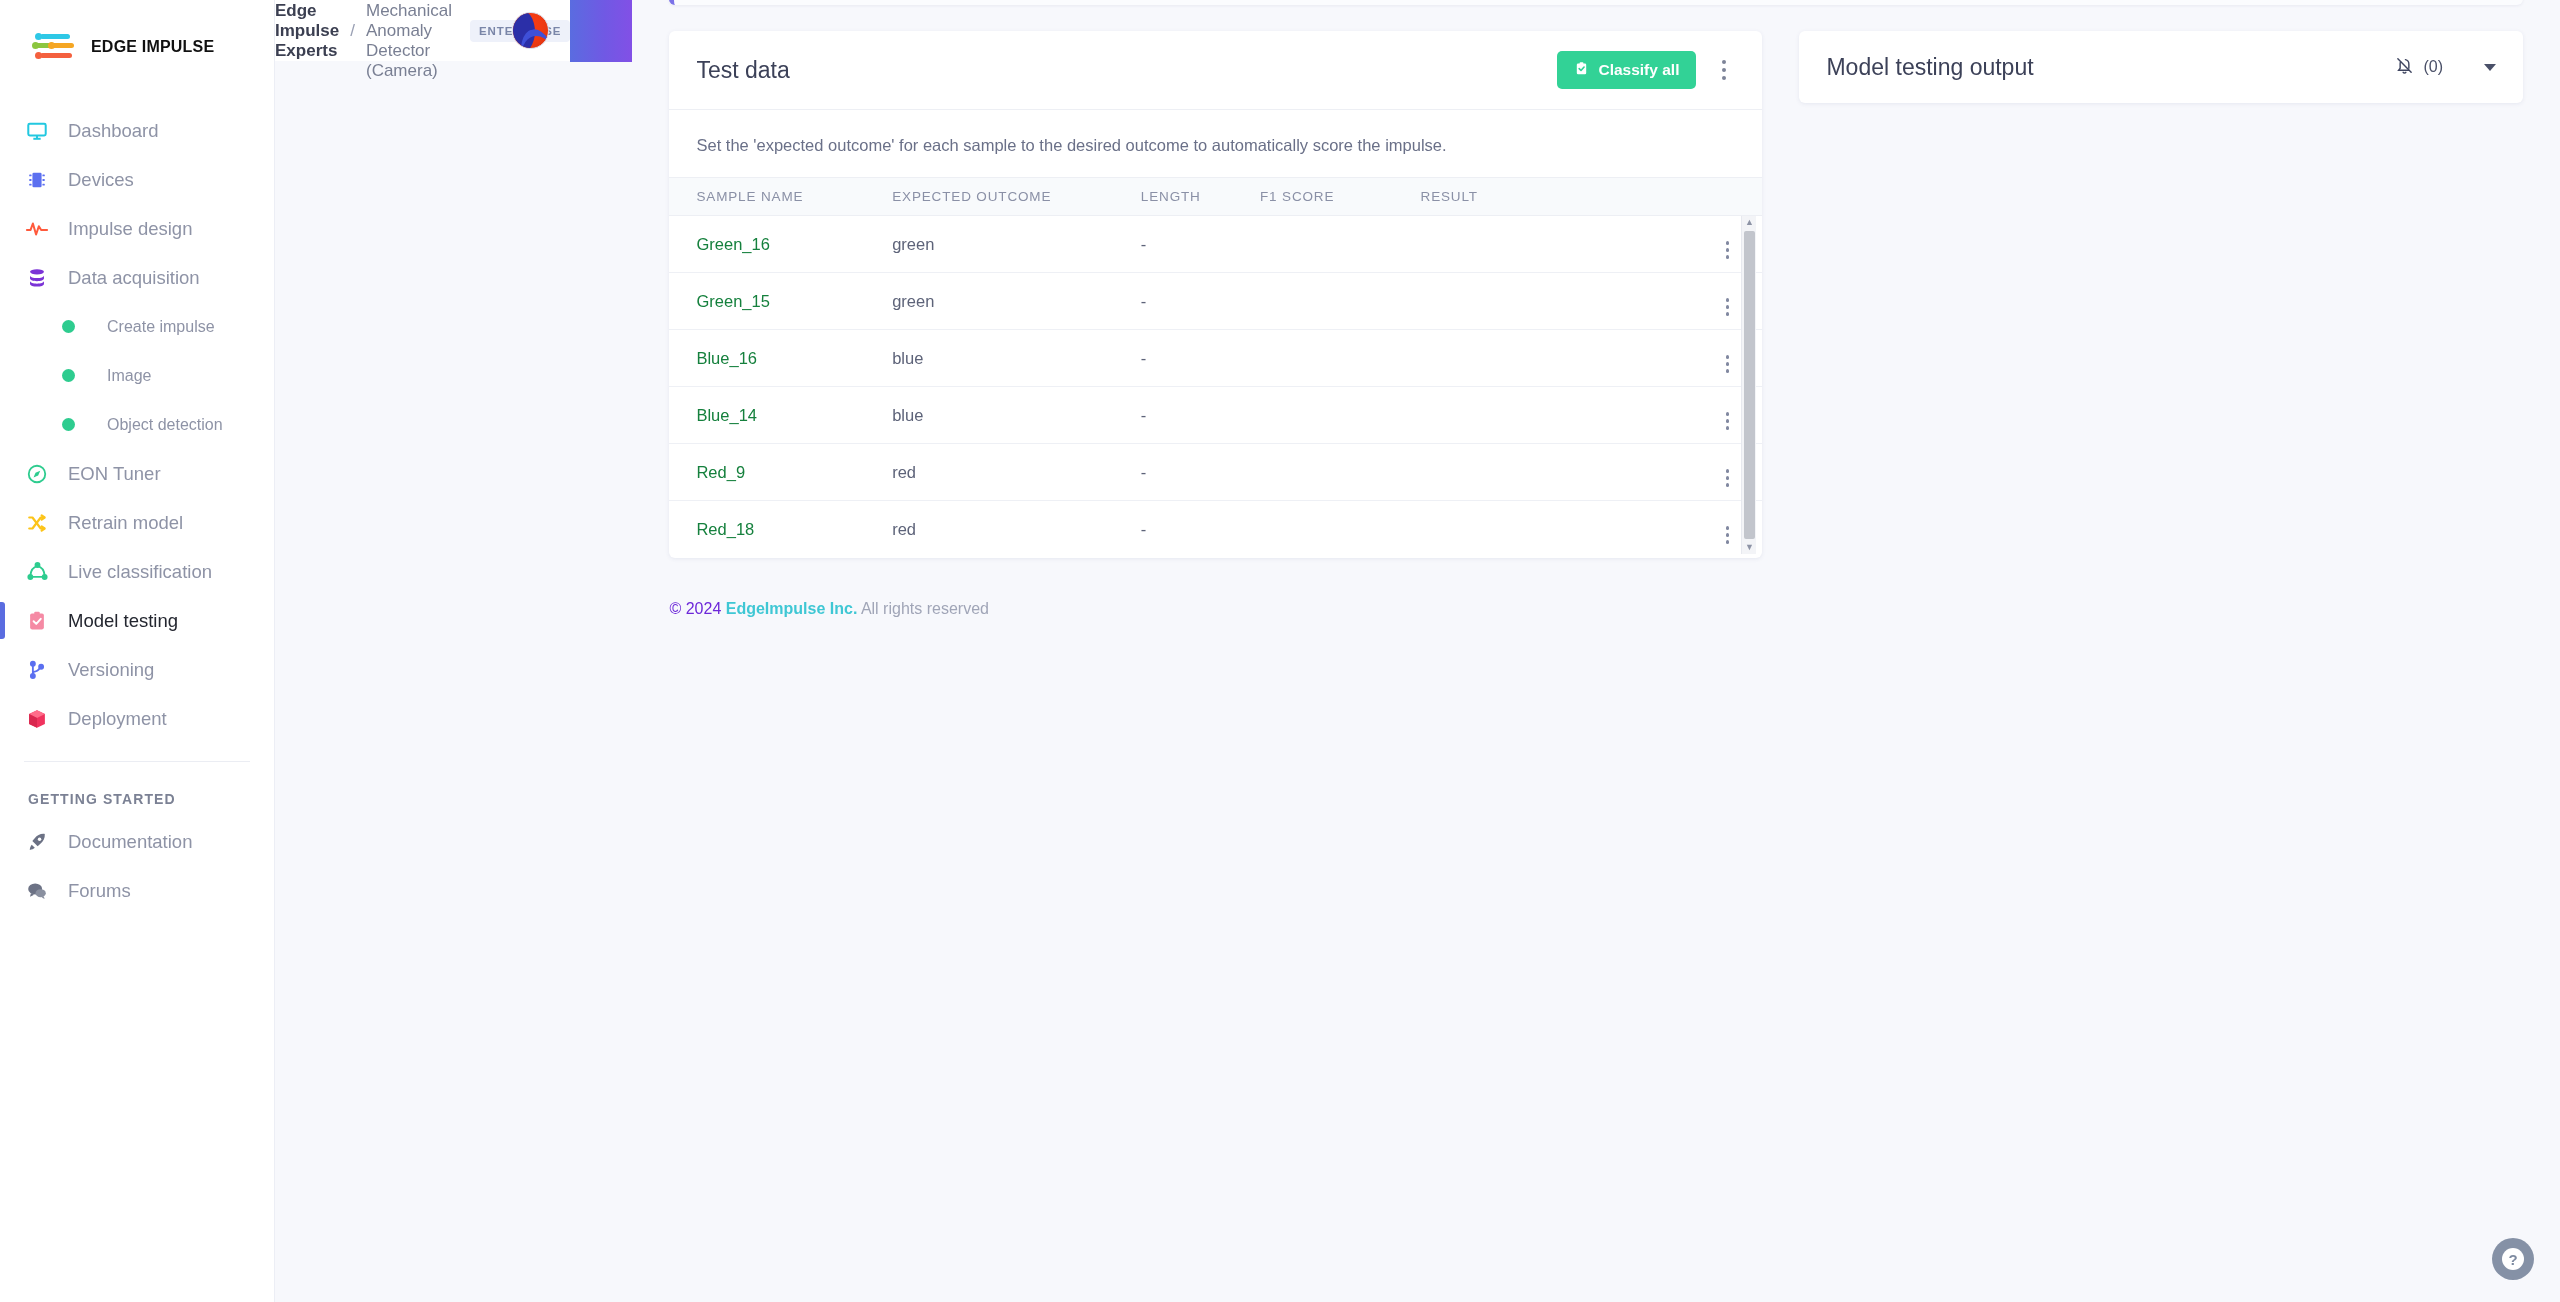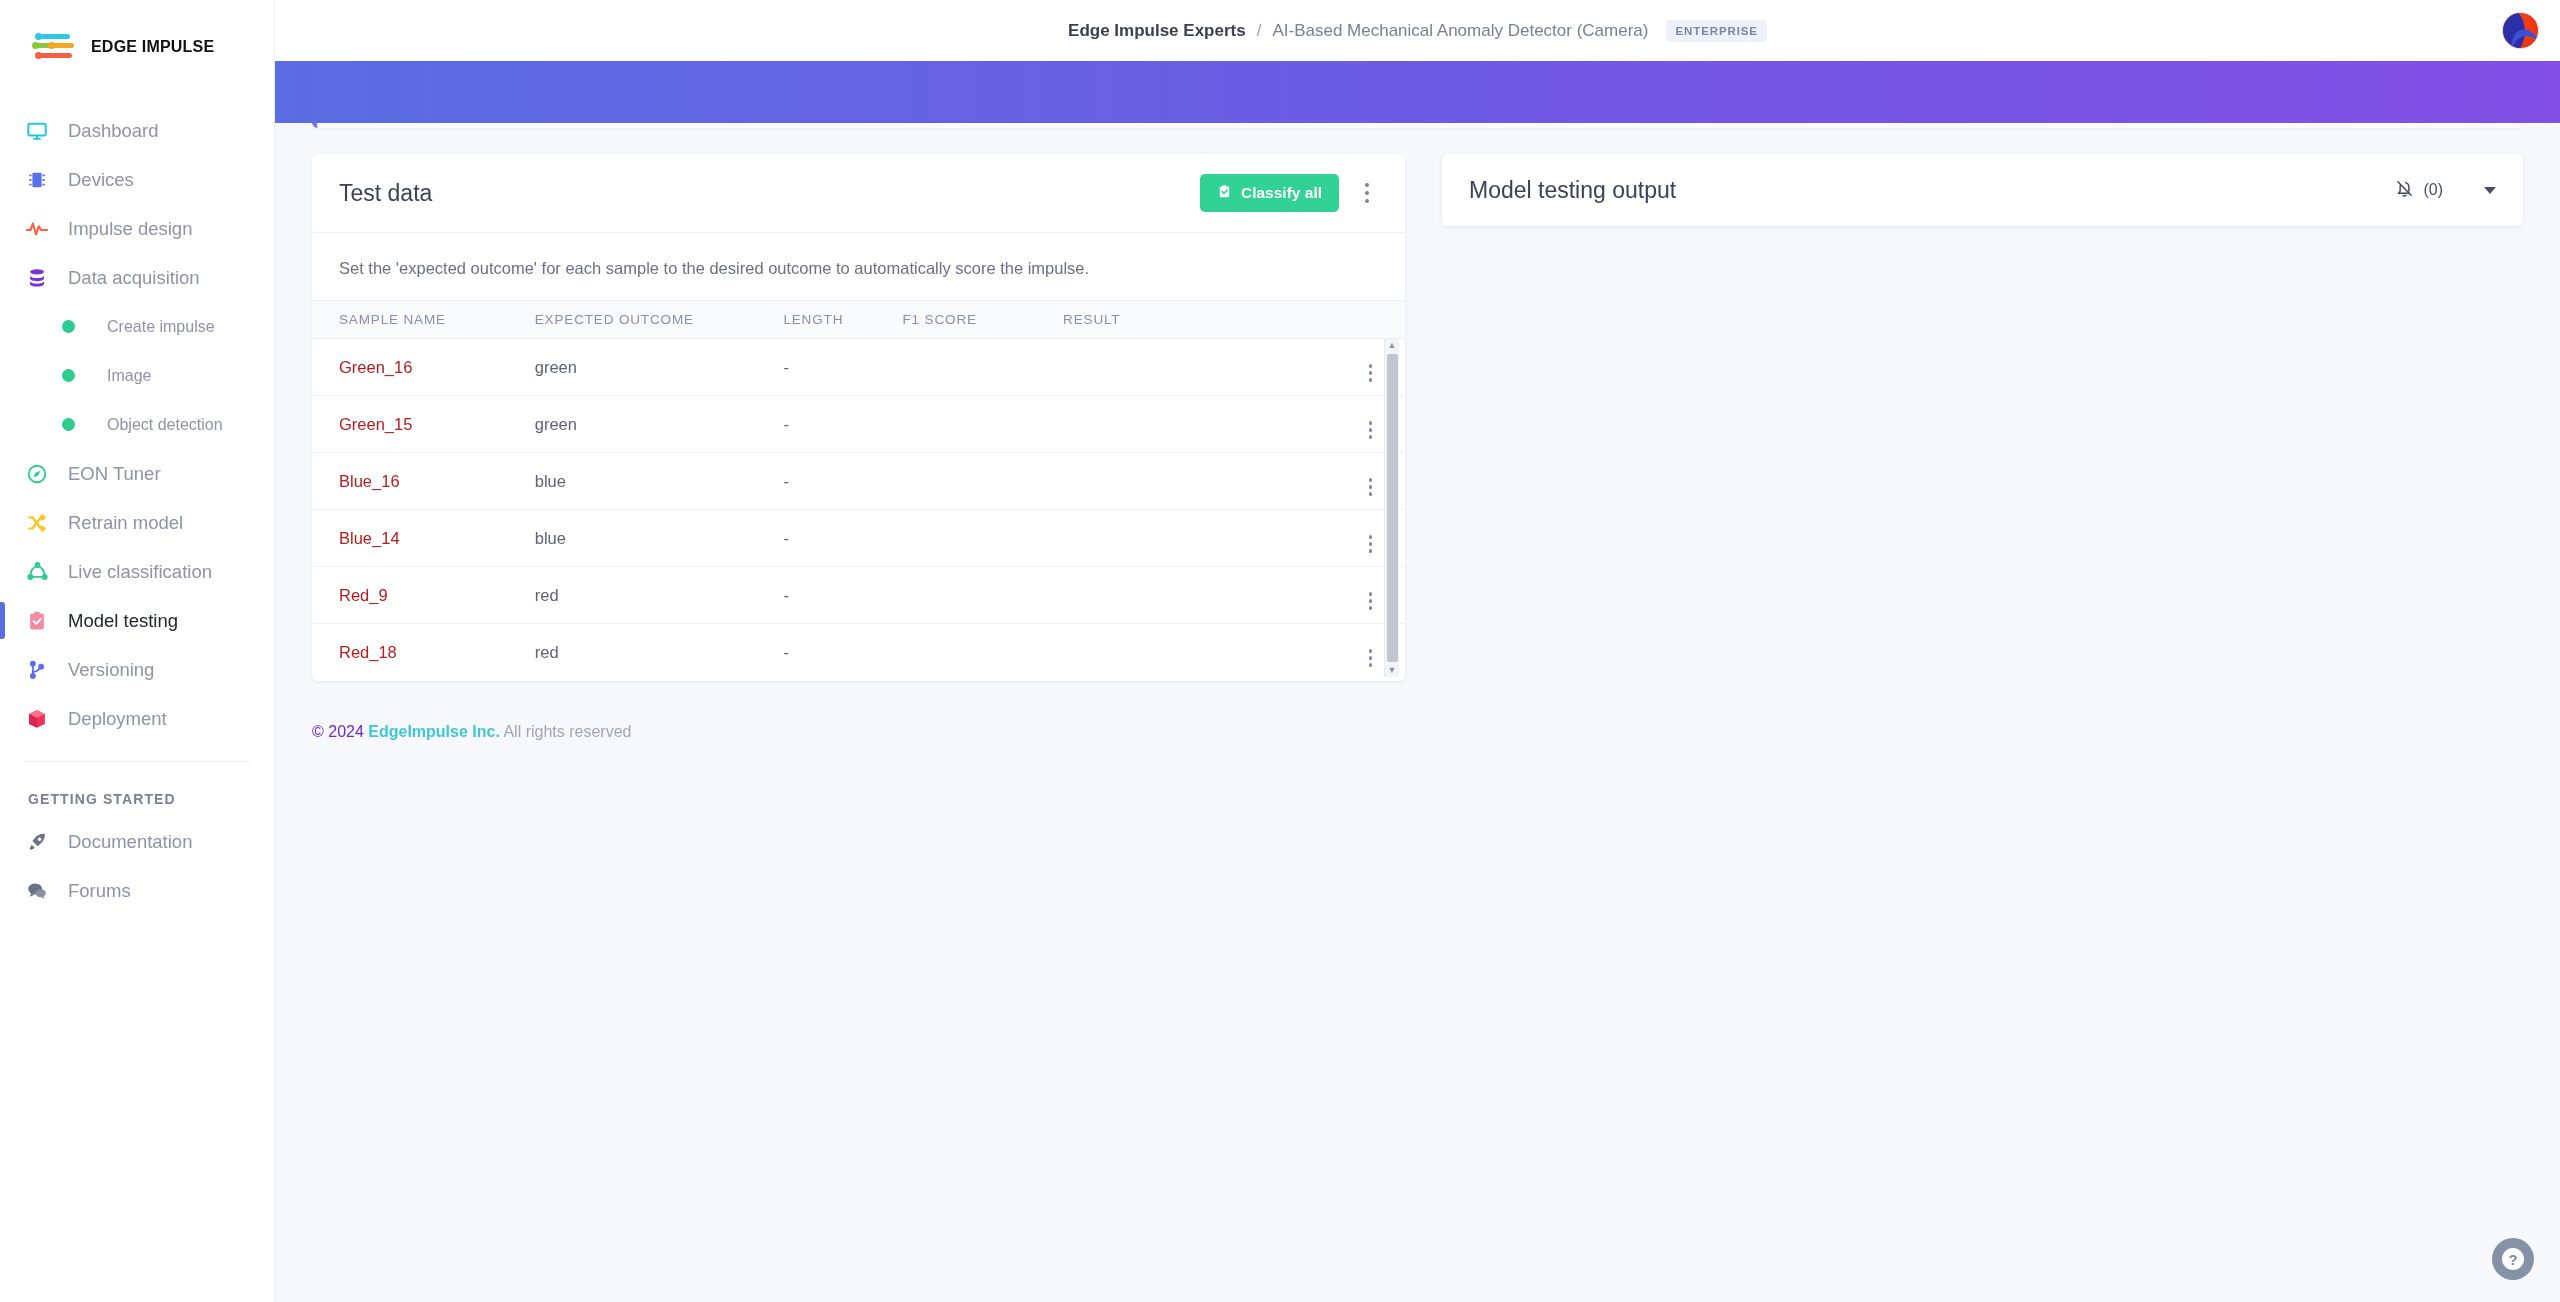--- a/index.html
+++ b/index.html
@@ -42,21 +42,21 @@
   .nav-sub .dot { width: 13px; height: 13px; border-radius: 50%; background: #2ecc8f; margin-right: 32px; flex:0 0 13px; }
   .nav-sub .nav-label { font-size: 16px; }
 
   .nav-divider { height: 1px; background: #ebedf3; margin: 18px 24px 0 24px; }
   .section-title {
     font-size: 14px; font-weight: bold; letter-spacing: 1.1px;
     color: #7b8194; padding: 29px 0 10px 28px;
   }
 
   
-  .main { flex: 1; display: flex; flex-direction: column; position: relative; min-width: 0; }
+  .main { flex: 1; display: flex; position: relative; min-width: 0; }
   .topbar {
     height: 61px; background: #fff; display: flex; align-items: center;
     justify-content: center; position: relative; flex: 0 0 61px;
   }
   .breadcrumb { display: flex; align-items: center; gap: 11px; font-size: 17px; }
   .bc-org { color: #3b3f51; font-weight: bold; }
   .bc-sep { color: #9aa0b4; }
   .bc-proj { color: #797f93; }
   .bc-badge {
     margin-left: 7px; background: #eef1fa; color: #7a86a8;
@@ -138,21 +138,21 @@
   }
   thead th:first-child, tbody td:first-child { padding-left: 27px; }
   tbody td {
     font-size: 16.5px; color: #5d6379; height: 57px;
     border-bottom: 1px solid #eef0f5; vertical-align: middle;
   }
   tbody tr:last-child td { border-bottom: none; }
   .c-name { width: 215px; } .c-out { width: 240px; }
   .c-len { width: 115px; } .c-f1 { width: 155px; } .c-res { width: 250px; }
   .c-act { width: 80px; }
-  td.sample a { color: #b91c1c; text-decoration: none; }
+  td.sample a { color: #15803d; text-decoration: none; }
   td.act { text-align: right; padding-right: 33px; }
   .kebab-sm { display: inline-flex; flex-direction: column; gap: 3.5px; align-items: center; cursor: pointer; }
   .kebab-sm i { width: 3.5px; height: 3.5px; border-radius: 50%; background: #8188a0; display:block; }
 
   .scroll-track {
     position: absolute; right: 6px; top: 39px; bottom: 4px; width: 15px;
     background: #f3f4f7; border-left: 1px solid #e7e9ef;
     display: flex; flex-direction: column; align-items: center; cursor: pointer;
   }
   .scroll-arrow { font-size: 9px; color: #8d93a5; line-height: 11px; padding: 1px 0; }

